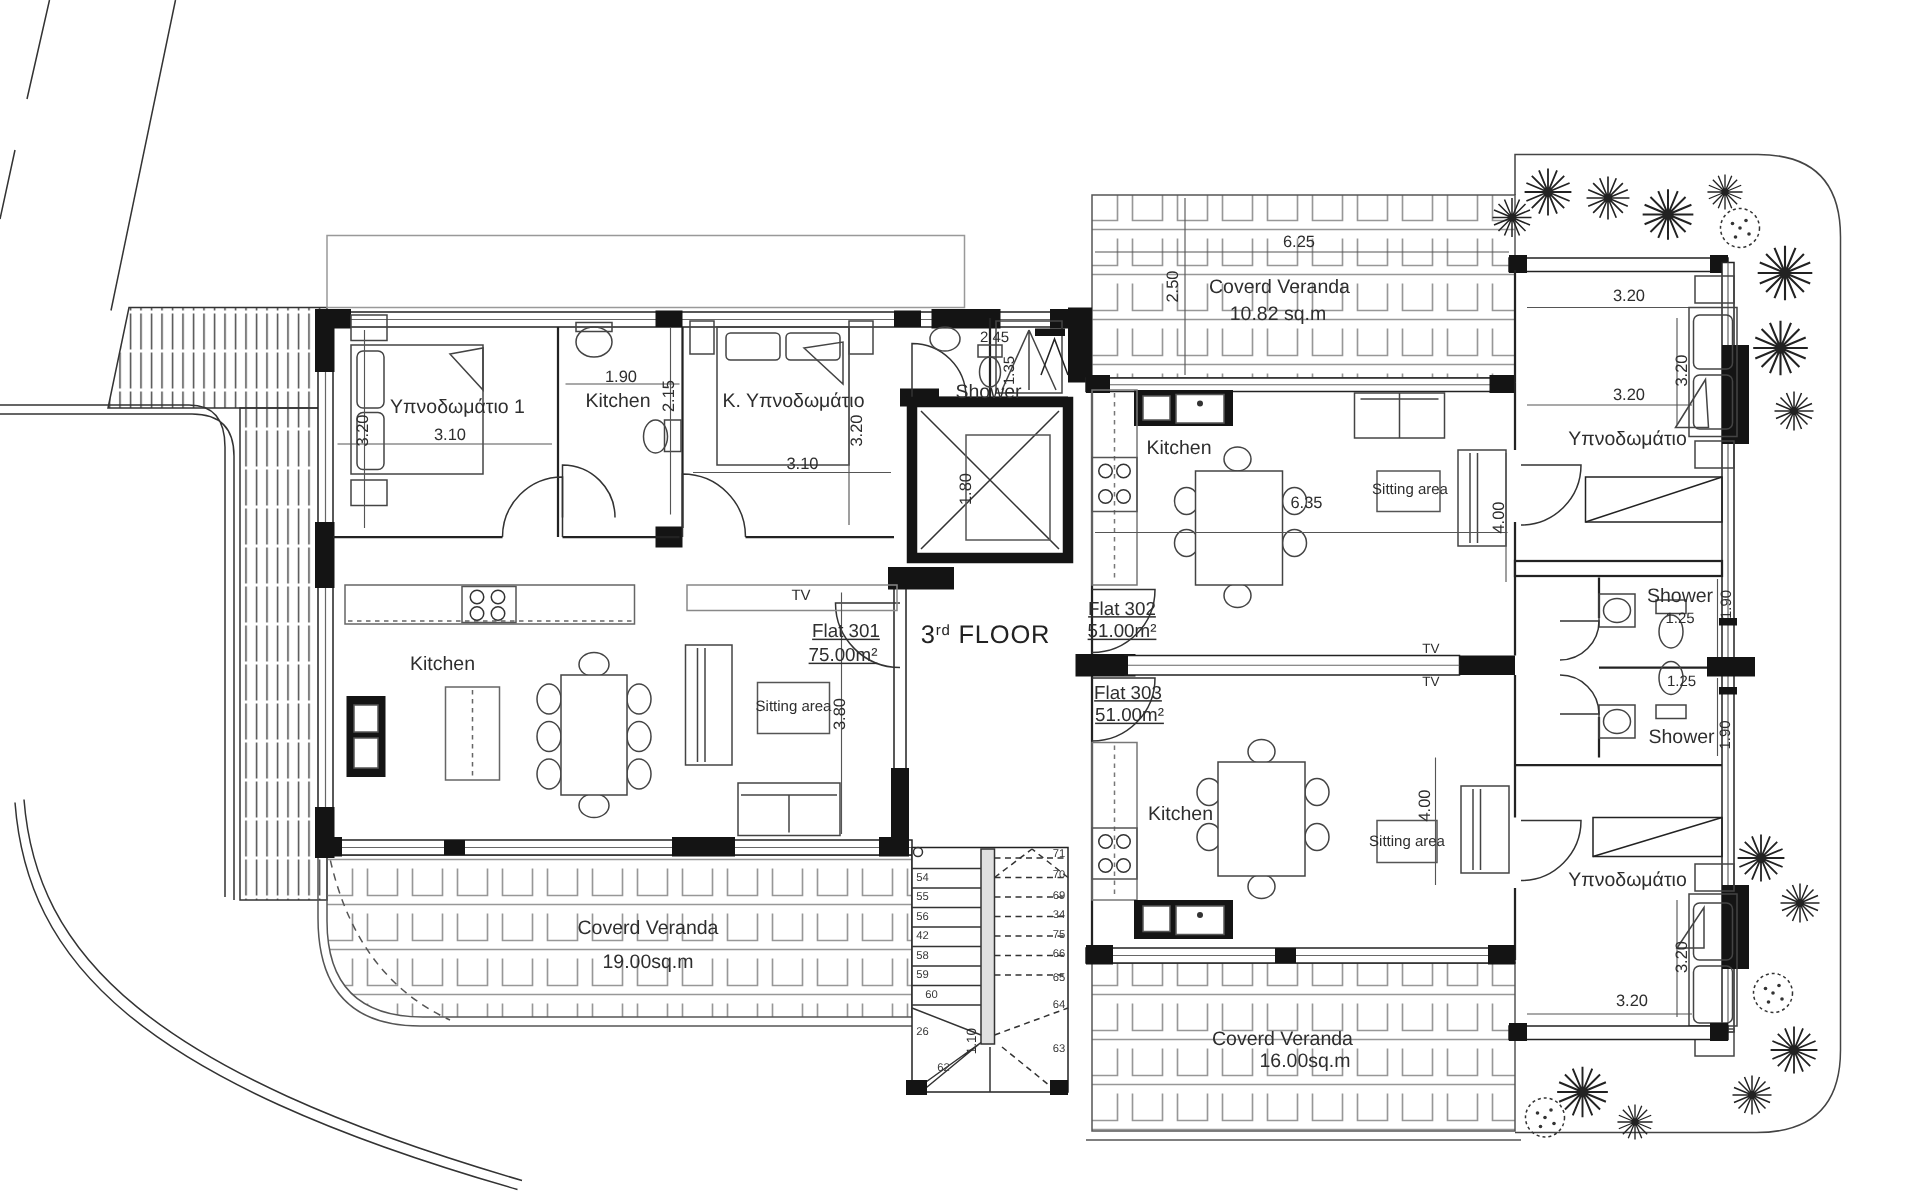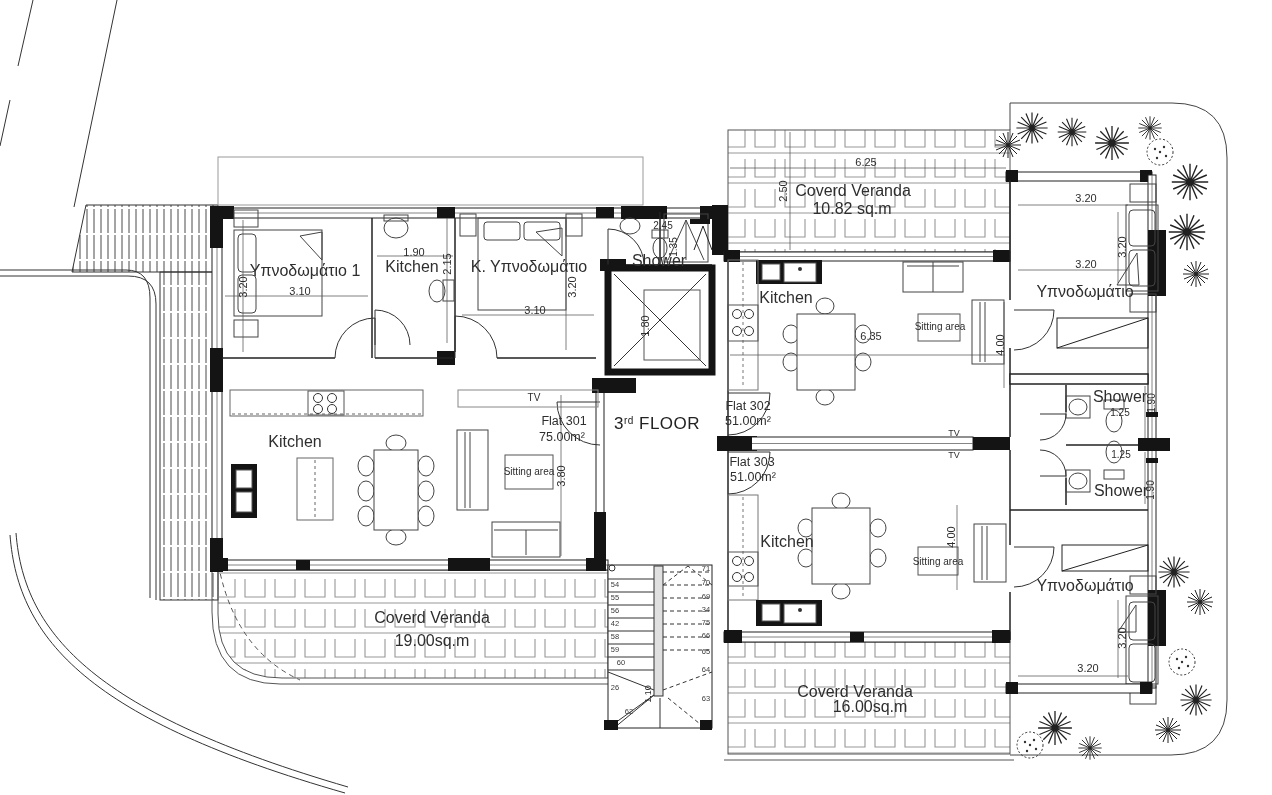--- a/index.html
+++ b/index.html
@@ -2,22 +2,22 @@
 <html><head>
 <meta charset="utf-8">
 <style>
   html,body{margin:0;padding:0;background:#fff;}
   .canvas{position:relative;width:1272px;height:795px;background:#ffffff;overflow:hidden;
           font-family:"Liberation Sans",sans-serif;}
   .plan{position:absolute;left:0;top:0;}
   .lbl{position:absolute;transform:translate(-50%,-50%);font-size:11px;color:#2e2e2e;
        white-space:nowrap;line-height:1;}
   .rot{transform:translate(-50%,-50%) rotate(-90deg);}
-  .s12{font-size:16px;}
-  .s13{font-size:12.5px;}
+  .s12{font-size:13px;}
+  .s13{font-size:12.5px;text-decoration:underline;}
   .s10{font-size:10px;}
   .s9{font-size:9px;}
   .s8{font-size:7.5px;color:#3a3a3a;}
   .title{font-size:17px;color:#222;letter-spacing:.5px;}
   .sup{font-size:10px;position:relative;top:-5px;}
 </style>
 </head>
 <body>
 
 <div class="canvas">

